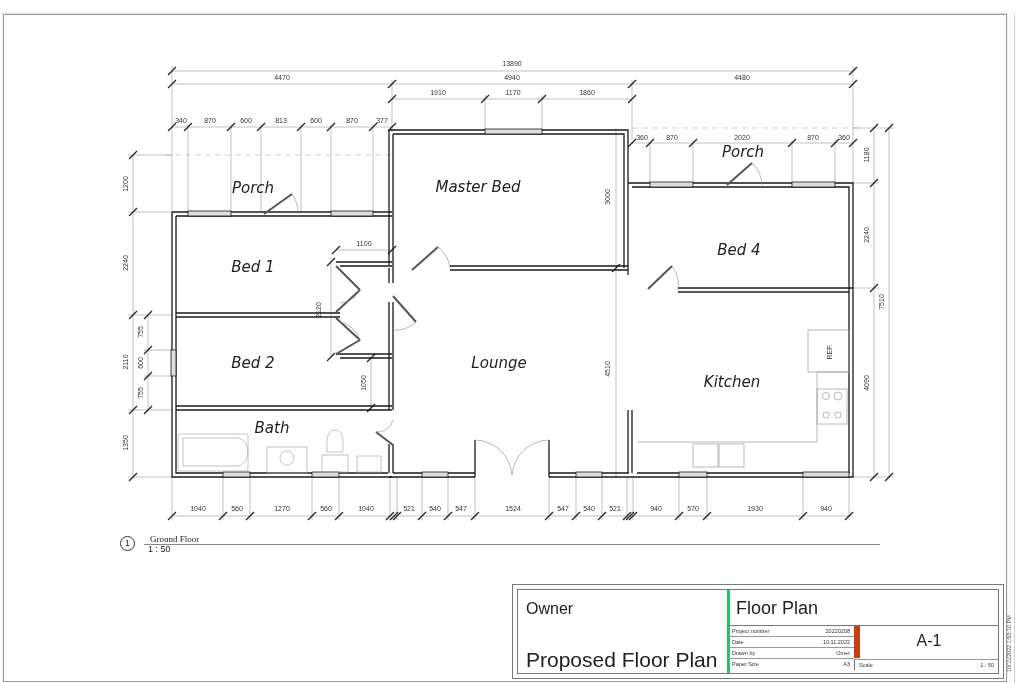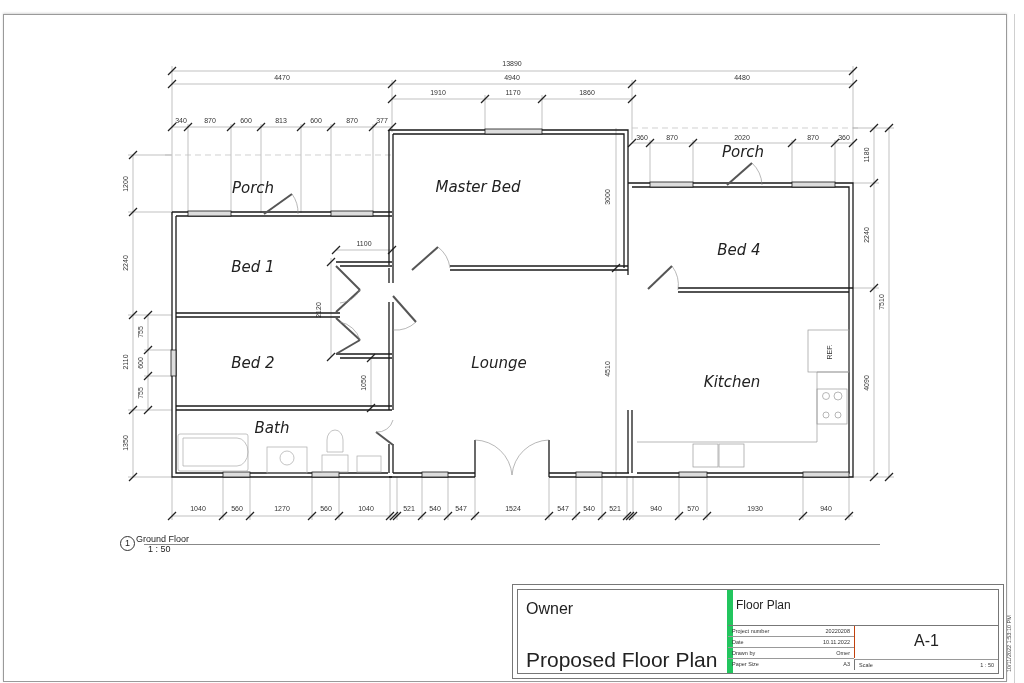--- a/index.html
+++ b/index.html
@@ -19,40 +19,40 @@
   .dim { font-family: "Liberation Sans", sans-serif; font-size: 7px; fill: #333; }
   .room { font-family: "DejaVu Sans", sans-serif; font-size: 15px; fill: #222; font-style: italic; }
   .view-title {
     position: absolute; left: 120px; top: 534px; width: 760px;
     font-size: 9px; color: #222;
   }
   .view-num {
     position: absolute; left: 0; top: 2px; width: 13px; height: 13px; border: 1px solid #333;
     border-radius: 50%; font-size: 9px; text-align: center; line-height: 13px;
   }
-  .view-name { position: absolute; left: 16px; top: 0; }
+  .view-name { position: absolute; left: 30px; top: 0; font-family: Liberation Serif, serif; }
   .view-line { position: absolute; left: 24px; top: 10px; width: 736px; border-top: 1px solid #888; }
   .view-scale { position: absolute; left: 28px; top: 10px; }
   .titleblock {
     position: absolute; left: 512px; top: 584px; width: 490px; height: 93px;
     border: 1px solid #777;
   }
   .tb-inner {
     position: absolute; left: 4px; top: 4px; right: 4px; bottom: 4px; border: 1px solid #777;
   }
-  .tb-left { position: absolute; left: 0; top: 0; width: 209px; height: 100%; border-right: 6px solid #22c55e; }
+  .tb-left { position: absolute; left: 0; top: 0; width: 209px; height: 100%; border-right: 3px solid #22c55e; }
   .tb-owner { position: absolute; left: 8px; top: 10px; font-size: 16px; color: #222; }
   .tb-proposed { position: absolute; left: 8px; top: 58px; font-size: 21px; color: #222; }
   .tb-right { position: absolute; left: 210px; top: 0; right: 0; height: 100%; }
-  .tb-sheetname { position: absolute; left: 8px; top: 8px; font-size: 12px; color: #222; }
+  .tb-sheetname { position: absolute; left: 8px; top: 8px; font-size: 18px; color: #222; }
   .tb-table { position: absolute; left: 0; top: 35px; right: 0; bottom: 0; border-top: 1px solid #777; }
   .tb-row { position: absolute; left: 0; width: 126px; height: 10px; border-bottom: 1px solid #999; font-size: 5.5px; color: #333; }
   .tb-row .k { position: absolute; left: 4px; top: 2px; }
   .tb-row .v { position: absolute; right: 4px; top: 2px; }
-  .tb-sheetno-cell { position: absolute; left: 126px; top: 0; right: 0; height: 32px; border-left: 1px solid #c2410c; }
+  .tb-sheetno-cell { position: absolute; left: 126px; top: 0; right: 0; height: 32px; border-left: 6px solid #c2410c; }
   .tb-sheetno { position: absolute; left: 0; right: 0; top: 6px; text-align: center; font-size: 16px; color: #222; }
   .tb-scale-cell { position: absolute; left: 126px; top: 33px; right: 0; height: 10px; border-left: 1px solid #777; border-top: 1px solid #999; font-size: 5.5px; color: #333; }
   .tb-scale-cell .k { position: absolute; left: 4px; top: 2px; }
   .tb-scale-cell .v { position: absolute; right: 4px; top: 2px; }
   .timestamp {
     position: absolute; left: 1006px; top: 672px; transform-origin: 0 0; transform: rotate(-90deg);
     font-size: 5.5px; color: #444; white-space: nowrap;
   }
 </style>
 </head>

